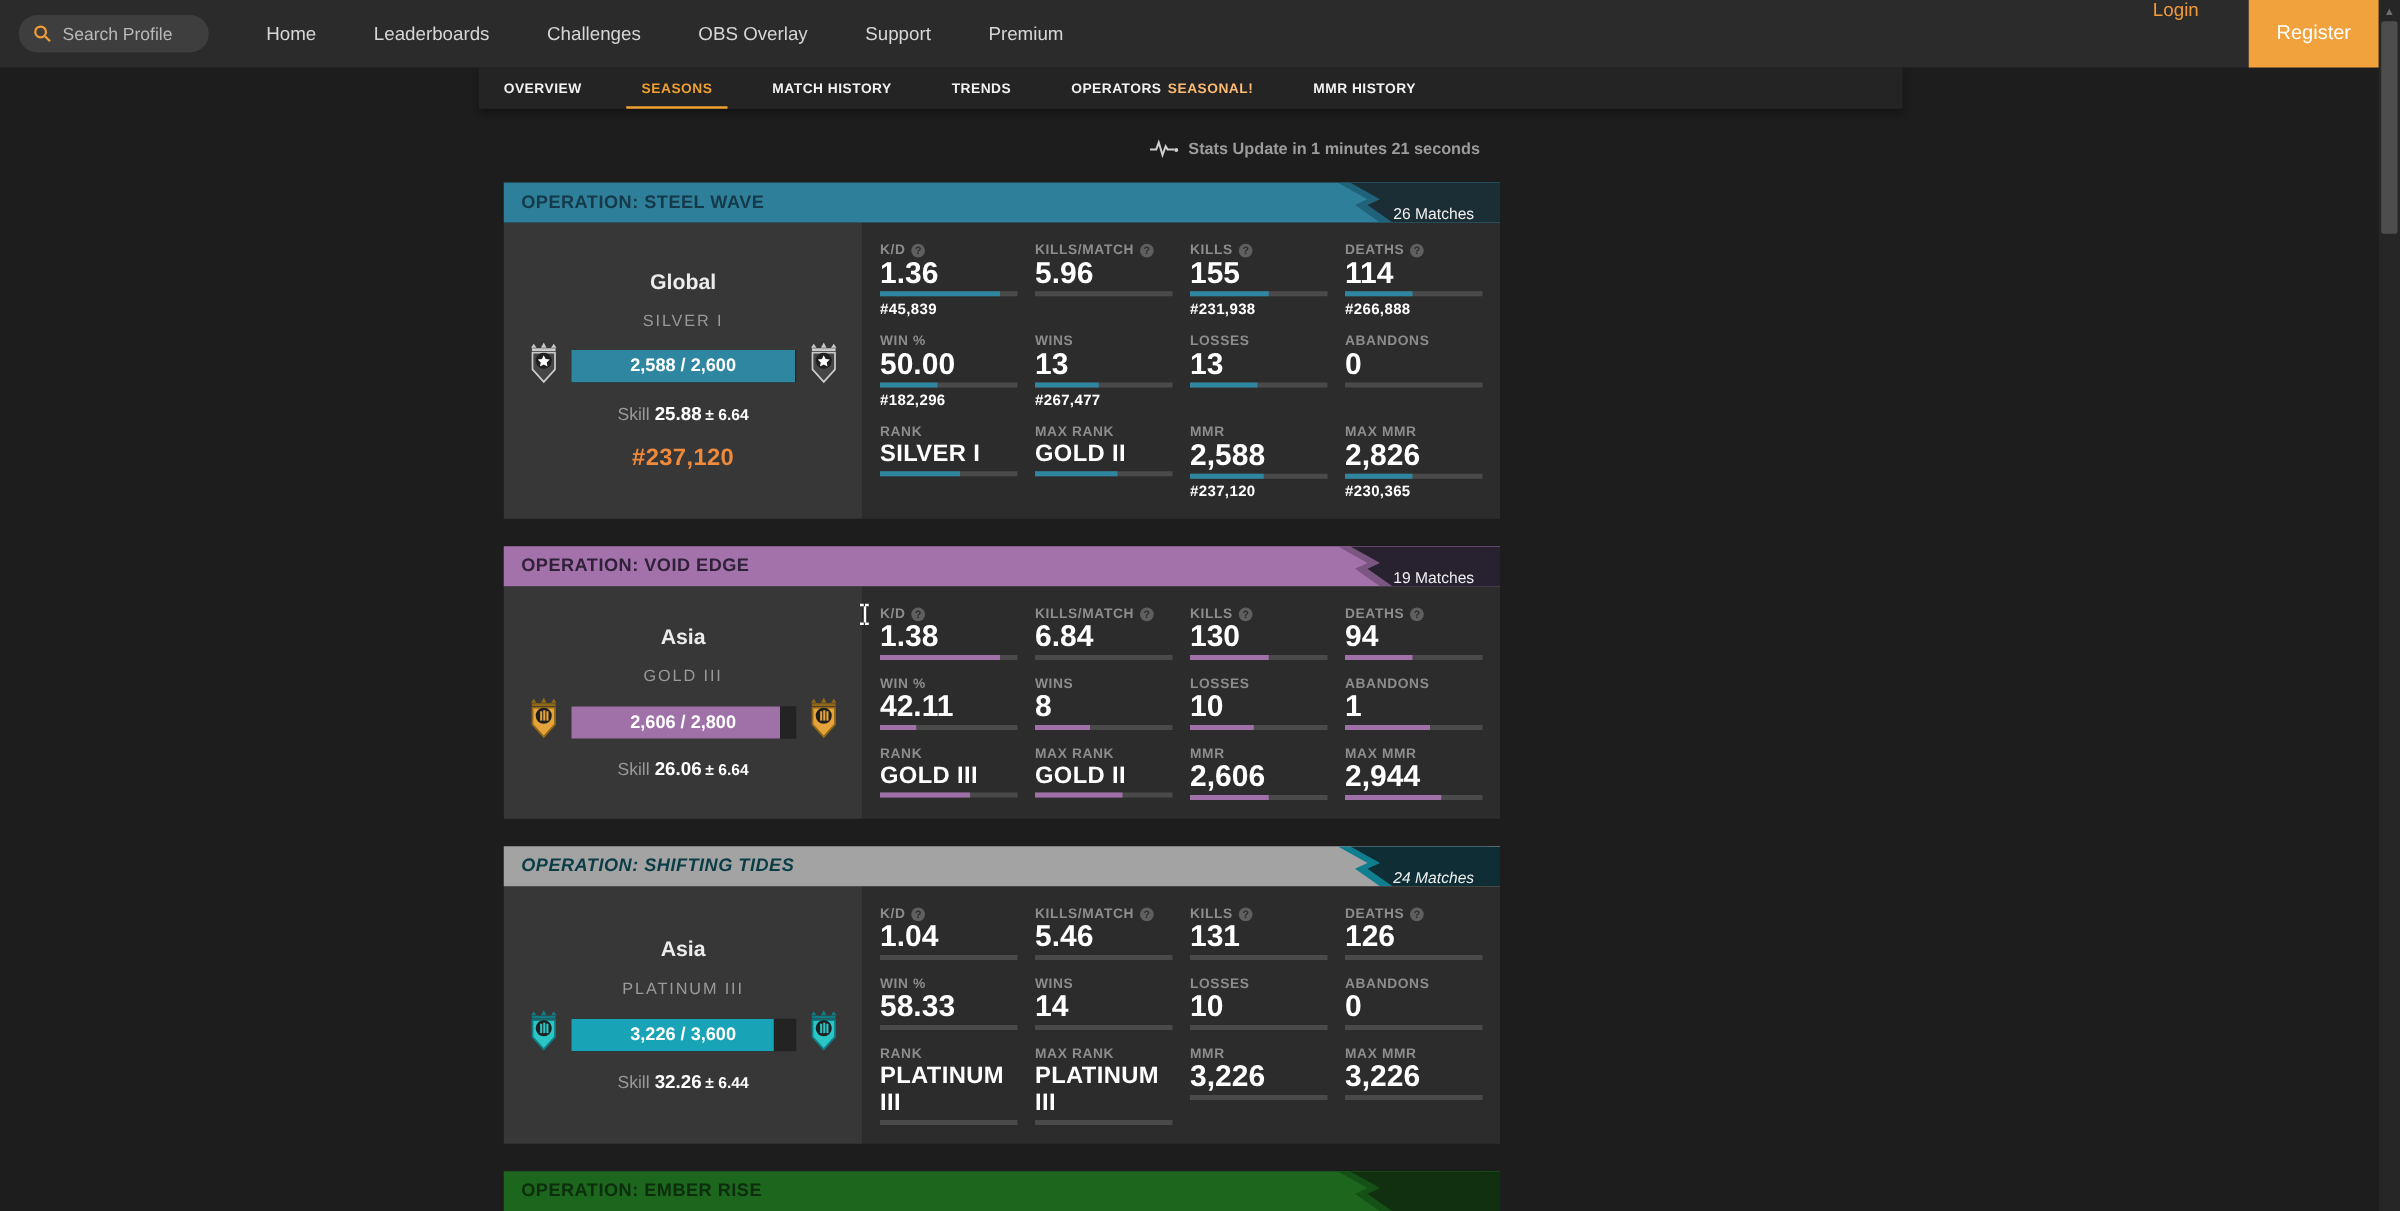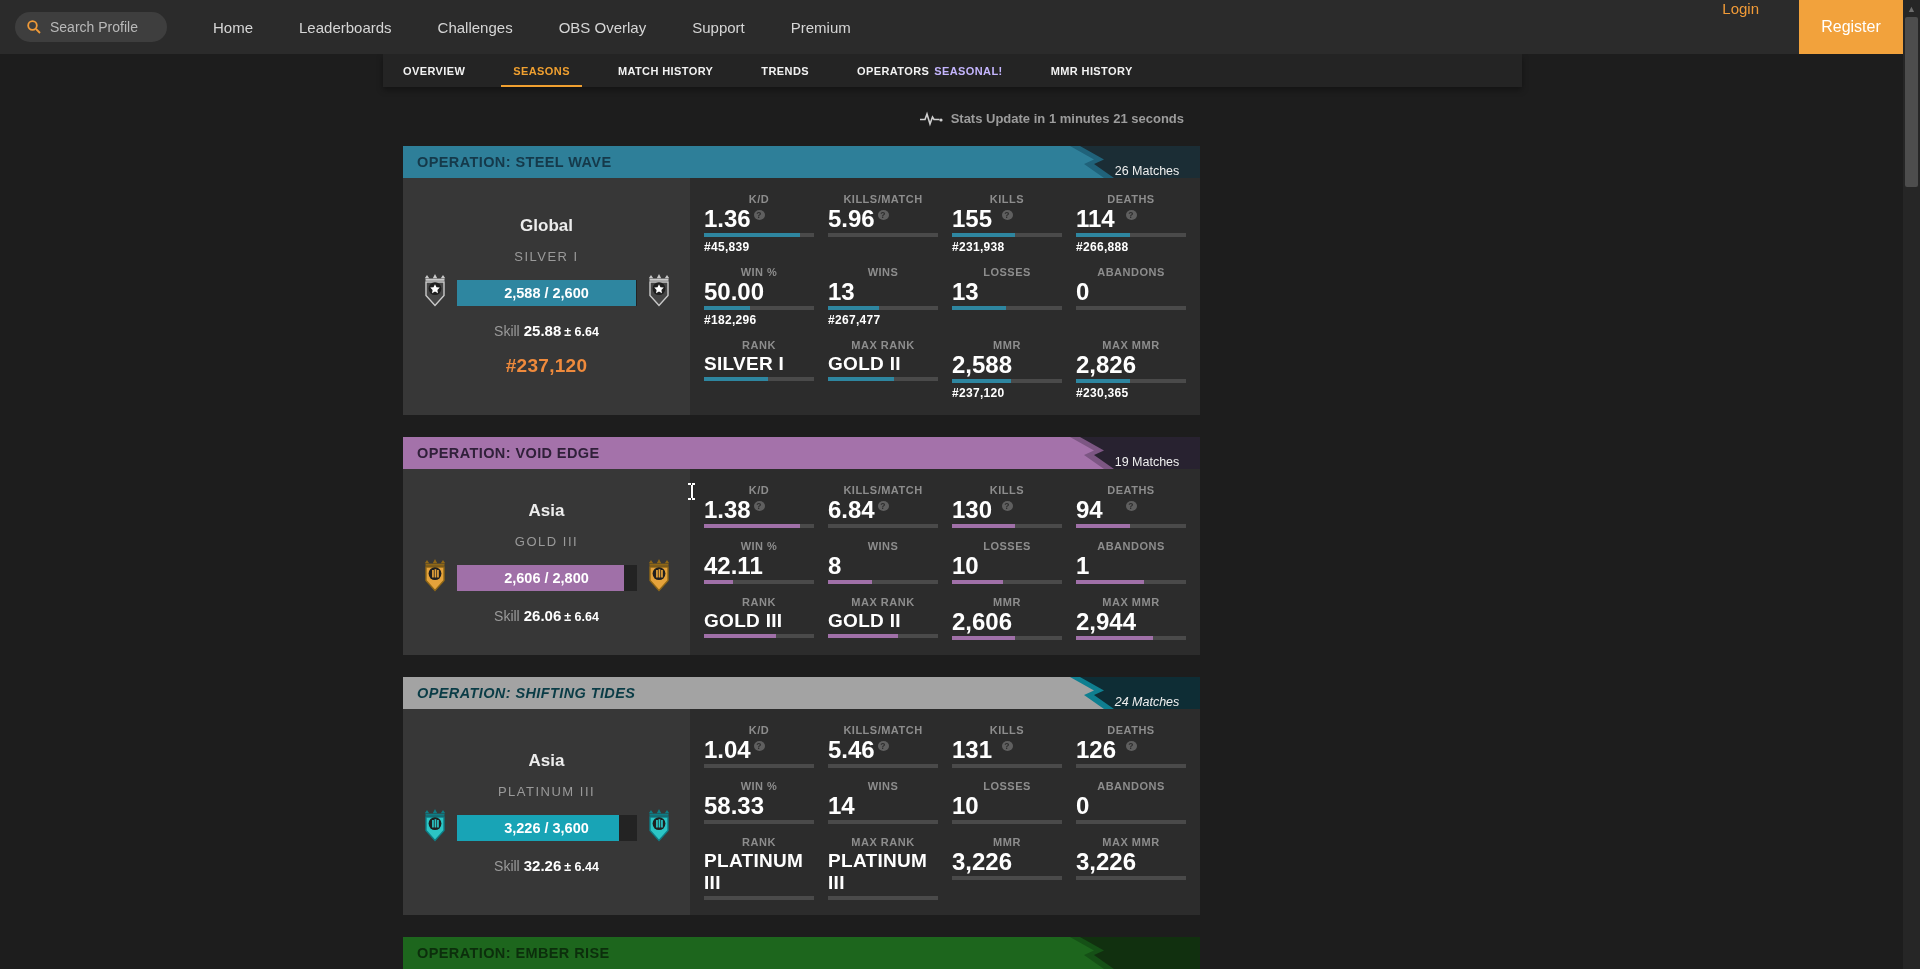--- a/index.html
+++ b/index.html
@@ -18,21 +18,21 @@
   .login{color:#f19b38;font-size:15px;margin-right:40px;cursor:pointer;}
   .register{width:104px;height:54px;background:#f2a23c;color:#fff;font-size:16px;
             display:flex;align-items:center;justify-content:center;cursor:pointer;margin-right:17px;}
 
   
   .tabstrip{position:absolute;left:383px;top:54px;width:1139px;height:33px;background:#242424;
             display:flex;align-items:center;padding-left:20px;box-sizing:border-box;z-index:20;
             box-shadow:0 3px 6px rgba(0,0,0,.35);}
   .tab{position:relative;height:33px;display:flex;align-items:center;margin-right:48px;cursor:pointer;
        font-size:11px;font-weight:bold;letter-spacing:.4px;color:#f2f2f2;white-space:nowrap;}
-  .tab .badge{color:#c4b5fd;margin-left:5px;}
+  .tab .badge{color:#fdba74;margin-left:5px;}
   .tab.active{color:#f0a030;}
   .tab.active::after{content:"";position:absolute;left:-12px;right:-12px;bottom:0;height:2px;background:#f0a030;}
 
   
   .main-col{position:absolute;left:383px;top:110px;width:817px;}
   .update-row{display:flex;align-items:center;justify-content:flex-end;gap:8px;height:16px;
               margin-bottom:20px;padding-right:16px;color:#9c9c9c;font-size:13px;font-weight:bold;}
 
   
   .season-card{margin-bottom:22px;padding-left:20px;}
@@ -55,21 +55,21 @@
   .mmr-bar span{position:absolute;inset:0;display:flex;align-items:center;justify-content:center;
                 color:#fff;font-size:14.5px;font-weight:bold;}
   .skill-line{color:#9a9a9a;font-size:14px;}
   .skill-line b{color:#fff;font-size:15px;margin-left:4px;}
   .skill-line .tol{color:#fff;font-weight:bold;font-size:12.5px;margin-left:3px;}
   .placement{color:#ef8a3c;font-size:19px;font-weight:bold;margin-top:16px;letter-spacing:.3px;}
 
   .stats{flex:1;background:#2c2c2c;padding:15px 14px 15px 14px;box-sizing:border-box;
          display:grid;grid-template-columns:repeat(4,1fr);column-gap:14px;row-gap:12px;}
   .stat-label{display:flex;align-items:center;gap:5px;height:14px;
-              color:#8d8d8d;font-size:11px;font-weight:bold;letter-spacing:.5px;flex-direction:column;}
+              color:#8d8d8d;font-size:11px;font-weight:bold;letter-spacing:.5px;}
   .info{width:11px;height:11px;border-radius:50%;background:#5f5f5f;color:#2c2c2c;font-size:8.5px;
         font-weight:bold;display:inline-flex;align-items:center;justify-content:center;cursor:help;}
   .stat-value{color:#fff;font-size:24px;font-weight:bold;line-height:24px;}
   .stat-value.big{font-size:19px;letter-spacing:.3px;line-height:22px;}
   .stat-bar{height:4px;background:#4a4a4a;margin-top:2px;}
   .stat-bar .fill{height:100%;}
   .stat-rank{color:#fff;font-size:12px;font-weight:bold;margin-top:3px;letter-spacing:.3px;}
 
   
   .partial{margin-bottom:0;}

